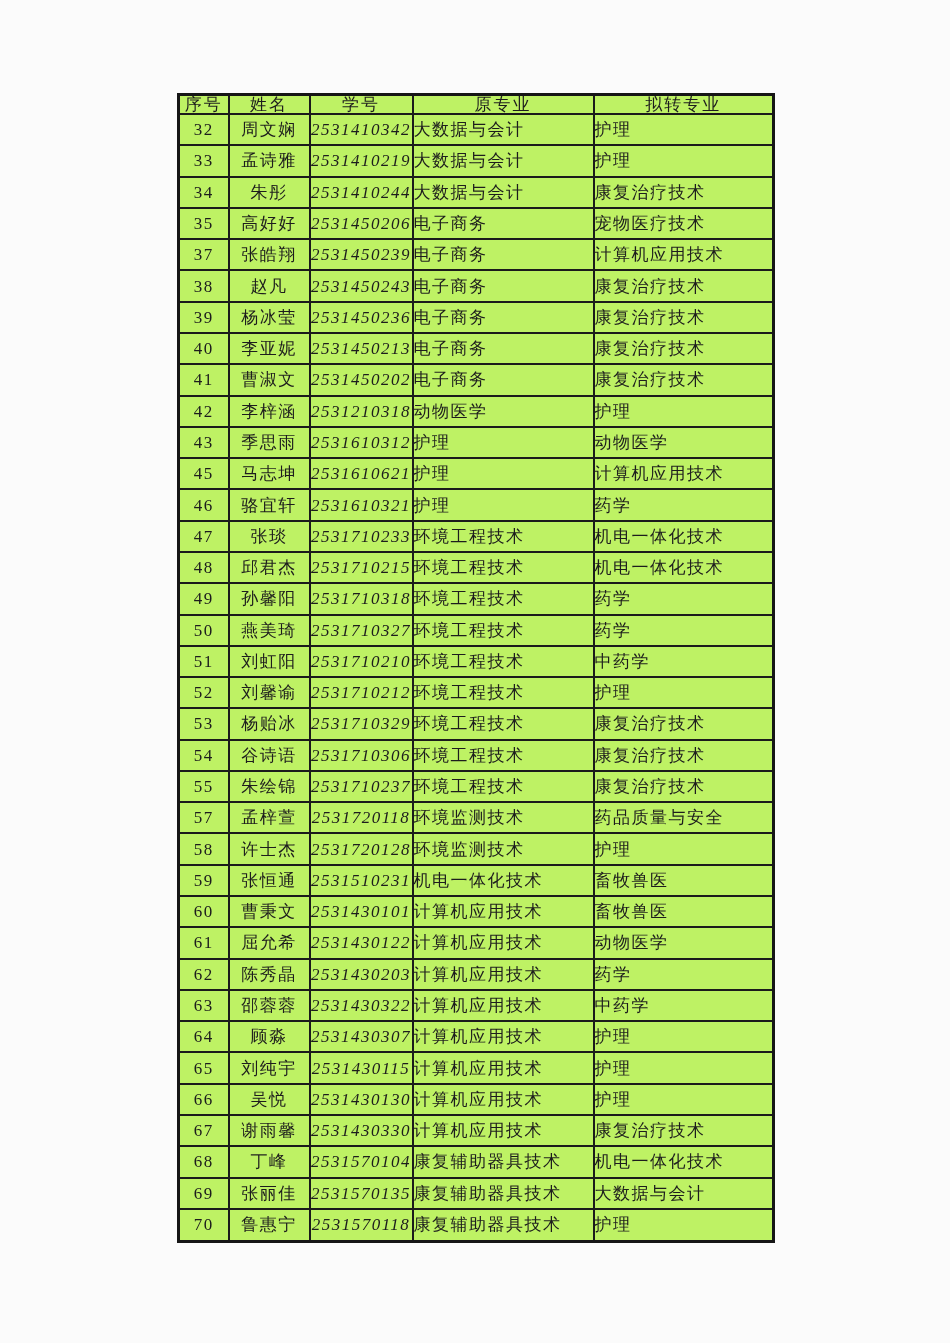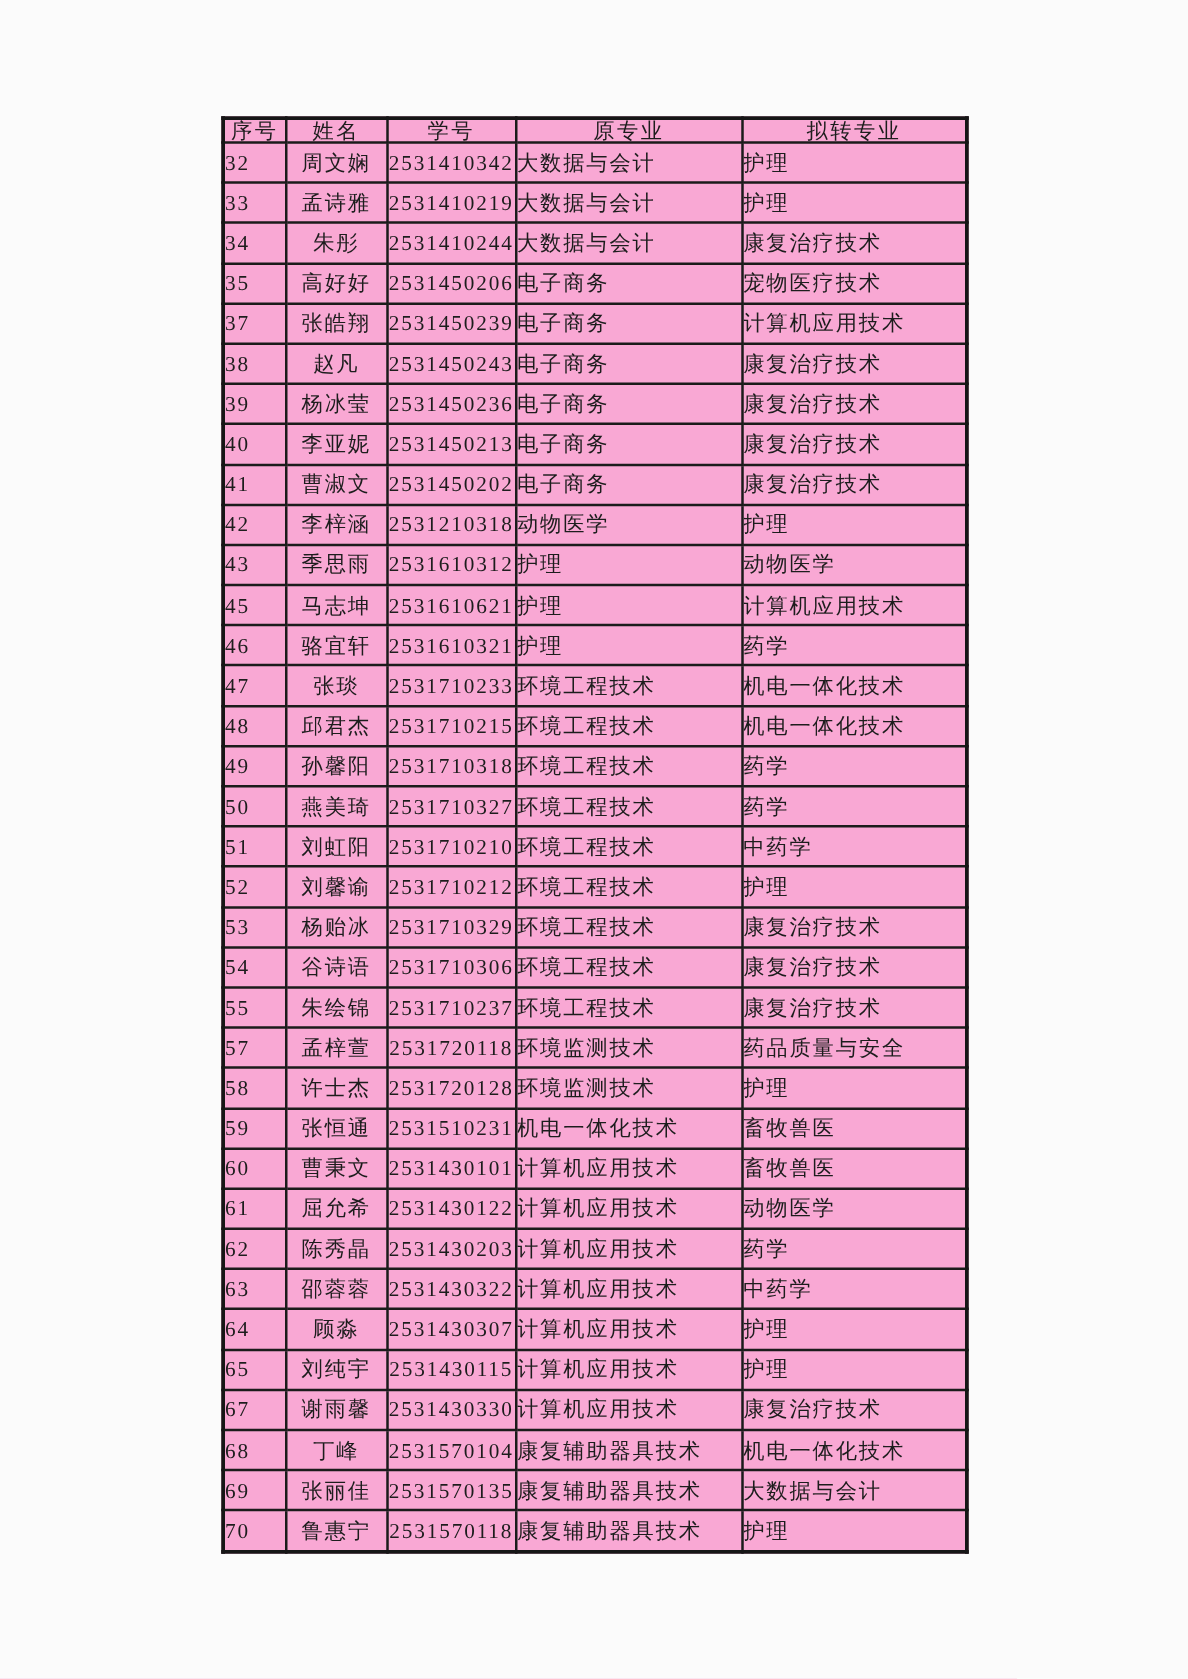--- a/index.html
+++ b/index.html
@@ -20,21 +20,21 @@
     inset: 0;
   }
   table.roster {
     position: absolute;
     left: 177px;
     top: 93px;
     width: 595px;
     height: 1150px;
     border-collapse: collapse;
     table-layout: fixed;
-    background: #f9a8d4;
+    background: #bef264;
   }
   table.roster th,
   table.roster td {
     border: 2px solid #1b1b1b;
     padding: 0;
     font-size: 17px;
     font-weight: 400;
     line-height: 1;
     letter-spacing: 1.5px;
     white-space: nowrap;
@@ -43,32 +43,33 @@
   }
   table.roster {
     border: 3px solid #161616;
   }
   table.roster th {
     text-align: center;
     font-weight: 400;
     letter-spacing: 2px;
   }
   td.c-index {
-    text-align: left;
+    text-align: center;
     letter-spacing: 0.5px;
     font-size: 17px;
   }
   td.c-name {
     text-align: center;
     padding-left: 7px;
   }
   td.c-id {
     text-align: center;
     font-size: 18px;
     letter-spacing: 0.4px;
+    font-style: italic;
   }
   td.c-orig {
     text-align: left;
     padding-left: 4px;
   }
   td.c-target {
     text-align: left;
     padding-left: 7px;
   }
 </style>
@@ -305,20 +306,27 @@
           <td class="c-target">护理</td>
         </tr>
         <tr>
           <td class="c-index">65</td>
           <td class="c-name">刘纯宇</td>
           <td class="c-id">2531430115</td>
           <td class="c-orig">计算机应用技术</td>
           <td class="c-target">护理</td>
         </tr>
         <tr>
+          <td class="c-index">66</td>
+          <td class="c-name">吴悦</td>
+          <td class="c-id">2531430130</td>
+          <td class="c-orig">计算机应用技术</td>
+          <td class="c-target">护理</td>
+        </tr>
+        <tr>
           <td class="c-index">67</td>
           <td class="c-name">谢雨馨</td>
           <td class="c-id">2531430330</td>
           <td class="c-orig">计算机应用技术</td>
           <td class="c-target">康复治疗技术</td>
         </tr>
         <tr>
           <td class="c-index">68</td>
           <td class="c-name">丁峰</td>
           <td class="c-id">2531570104</td>

